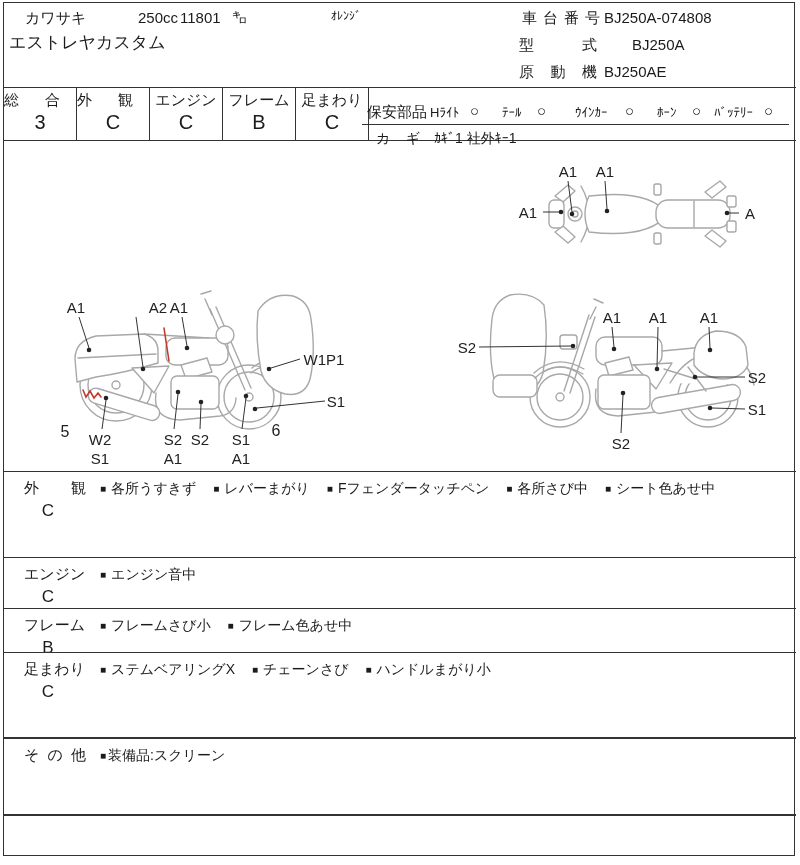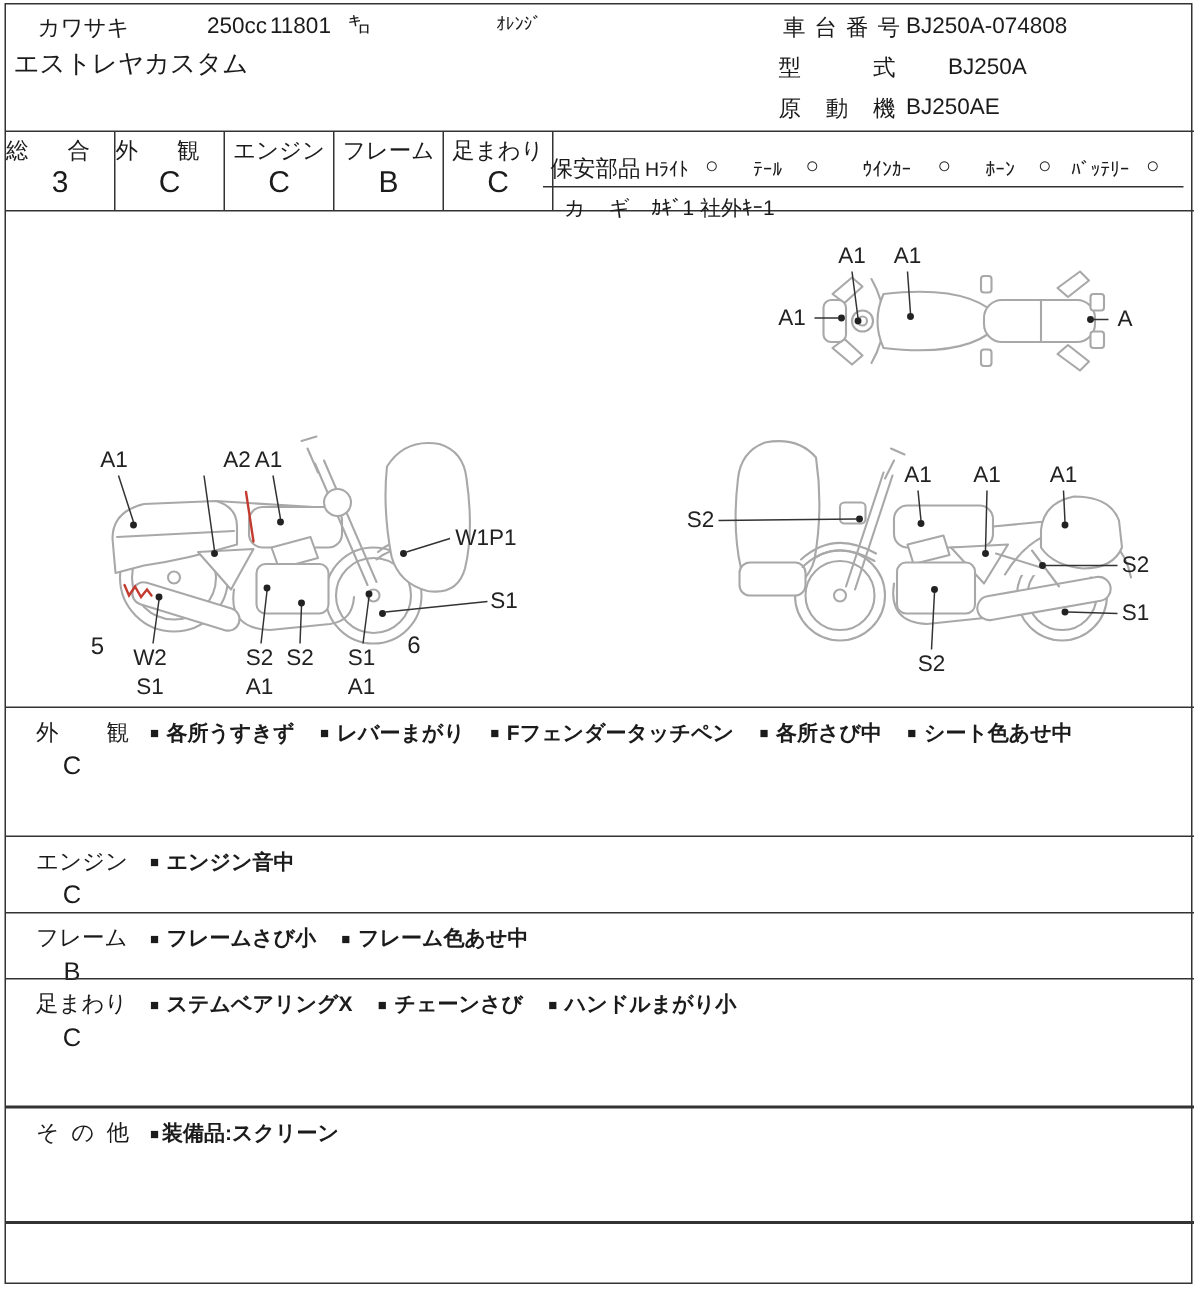--- a/index.html
+++ b/index.html
@@ -27,21 +27,21 @@
   .key-val{position:absolute;left:72px;top:31px;font-size:14px;white-space:nowrap;}
   
   .diagram{position:absolute;left:0;top:136px;width:792px;height:332px;}
   .lbl{position:absolute;transform:translate(-50%,-50%);font-size:15px;color:#222;white-space:nowrap;}
   .numlbl{font-size:16px;}
   
   .sec{position:absolute;left:0;width:792px;border-top:1px solid #333;box-sizing:border-box;}
   .sec.thick{border-top-width:2px;}
   .slabel{position:absolute;left:20px;top:7px;font-size:15px;width:62px;}
   .sgrade{position:absolute;left:26px;top:29px;width:36px;text-align:center;font-size:17px;}
-  .items{position:absolute;left:96px;top:8px;font-size:14px;white-space:nowrap;font-weight:bold;}
+  .items{position:absolute;left:96px;top:8px;font-size:14px;white-space:nowrap;}
   .it{margin-right:13px;}
   .bq{font-size:10px;margin-right:5px;display:inline-block;transform:translateY(-1px);}
 </style>
 </head>
 <body>
 
 <div class="sheet">
 
   <div>
     <span class="abs h-small" style="left:21px;top:6px;">カワサキ</span>

